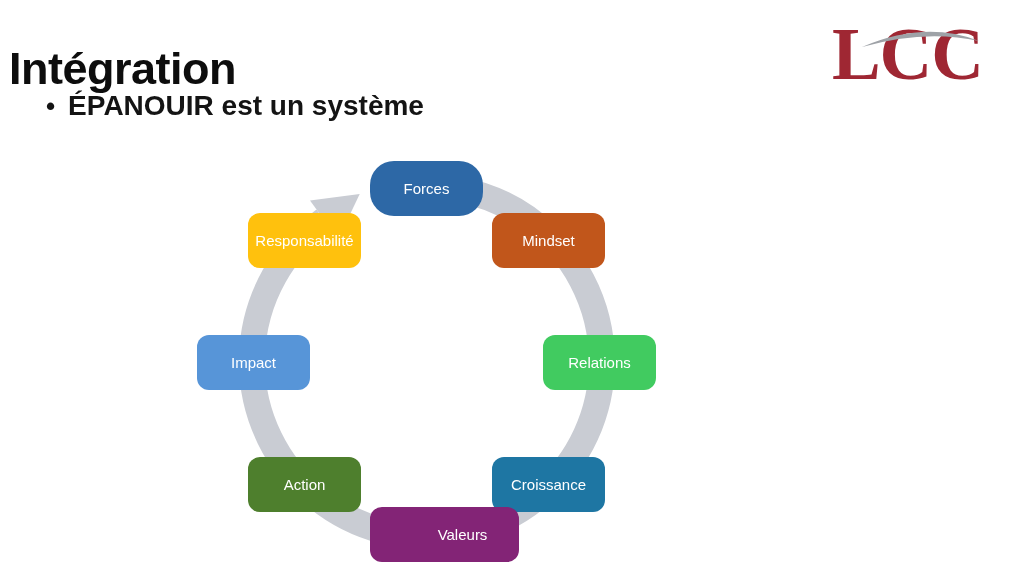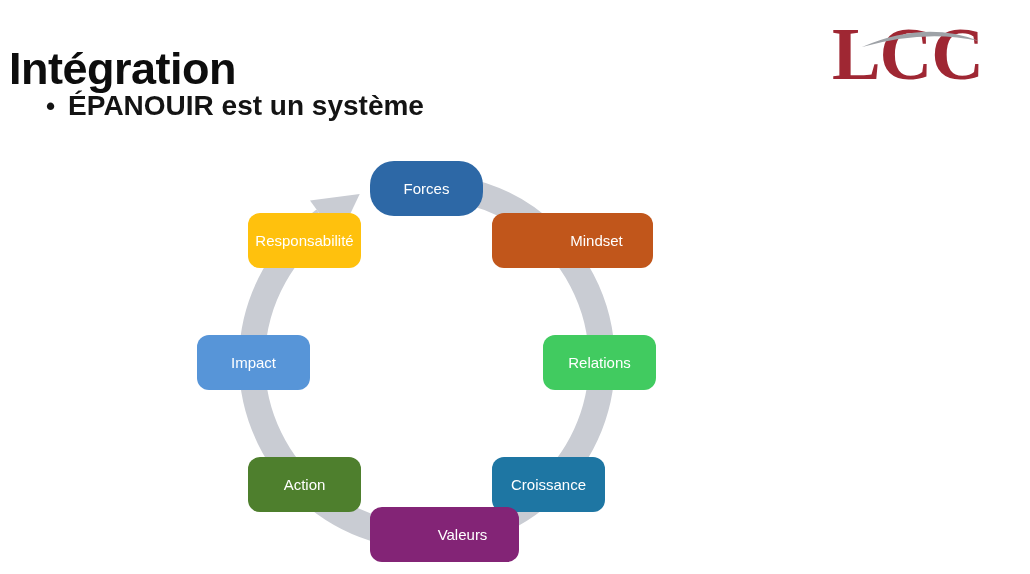--- a/index.html
+++ b/index.html
@@ -44,21 +44,21 @@
   
   .ring-svg{position:absolute;left:0;top:0;width:1030px;height:574px;}
   .node{
     position:absolute;width:113px;height:55px;
     border-radius:12px;
     display:flex;align-items:center;justify-content:center;
     font-size:15px;line-height:1;
     text-align:center;
   }
   .pos-0{left:370px;top:161px;border-radius:24px;}
-  .pos-1{left:492px;top:213px;padding-left:48px;}
+  .pos-1{left:492px;top:213px;}
   .pos-2{left:543px;top:335px;}
   .pos-3{left:492px;top:457px;}
   .pos-4{left:370px;top:507px;}
   .pos-5{left:248px;top:457px;}
   .pos-6{left:197px;top:335px;}
   .pos-7{left:248px;top:213px;}
 </style>
 </head>
 <body>
 

